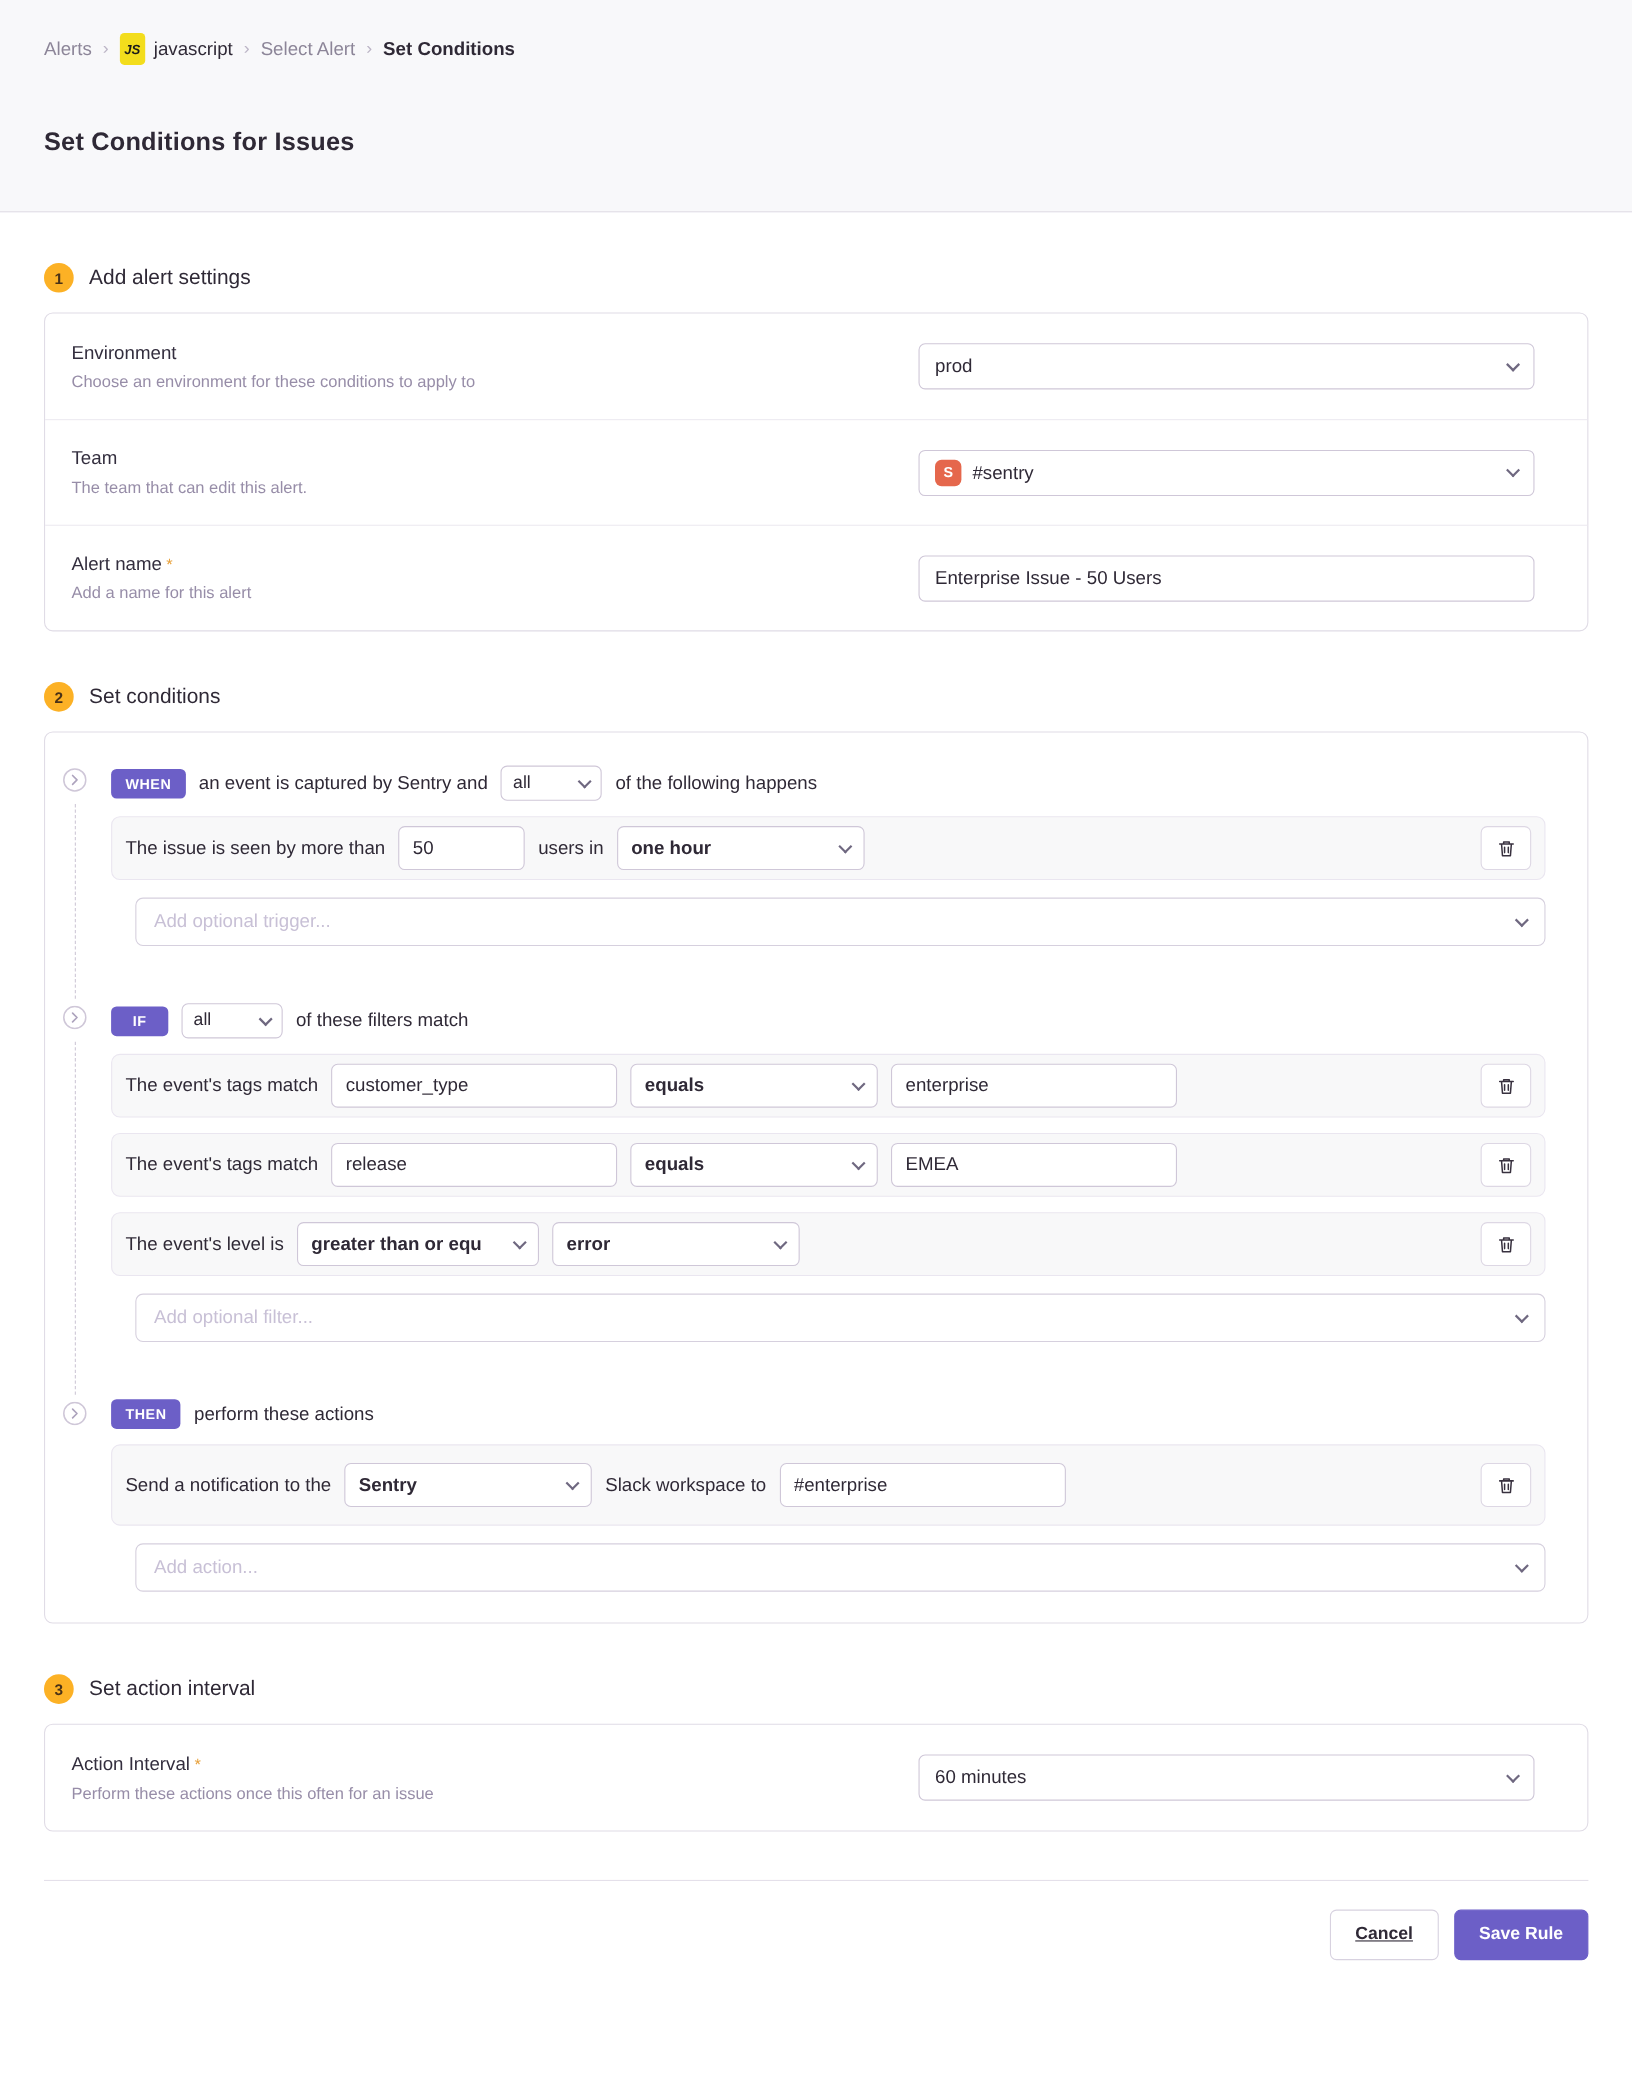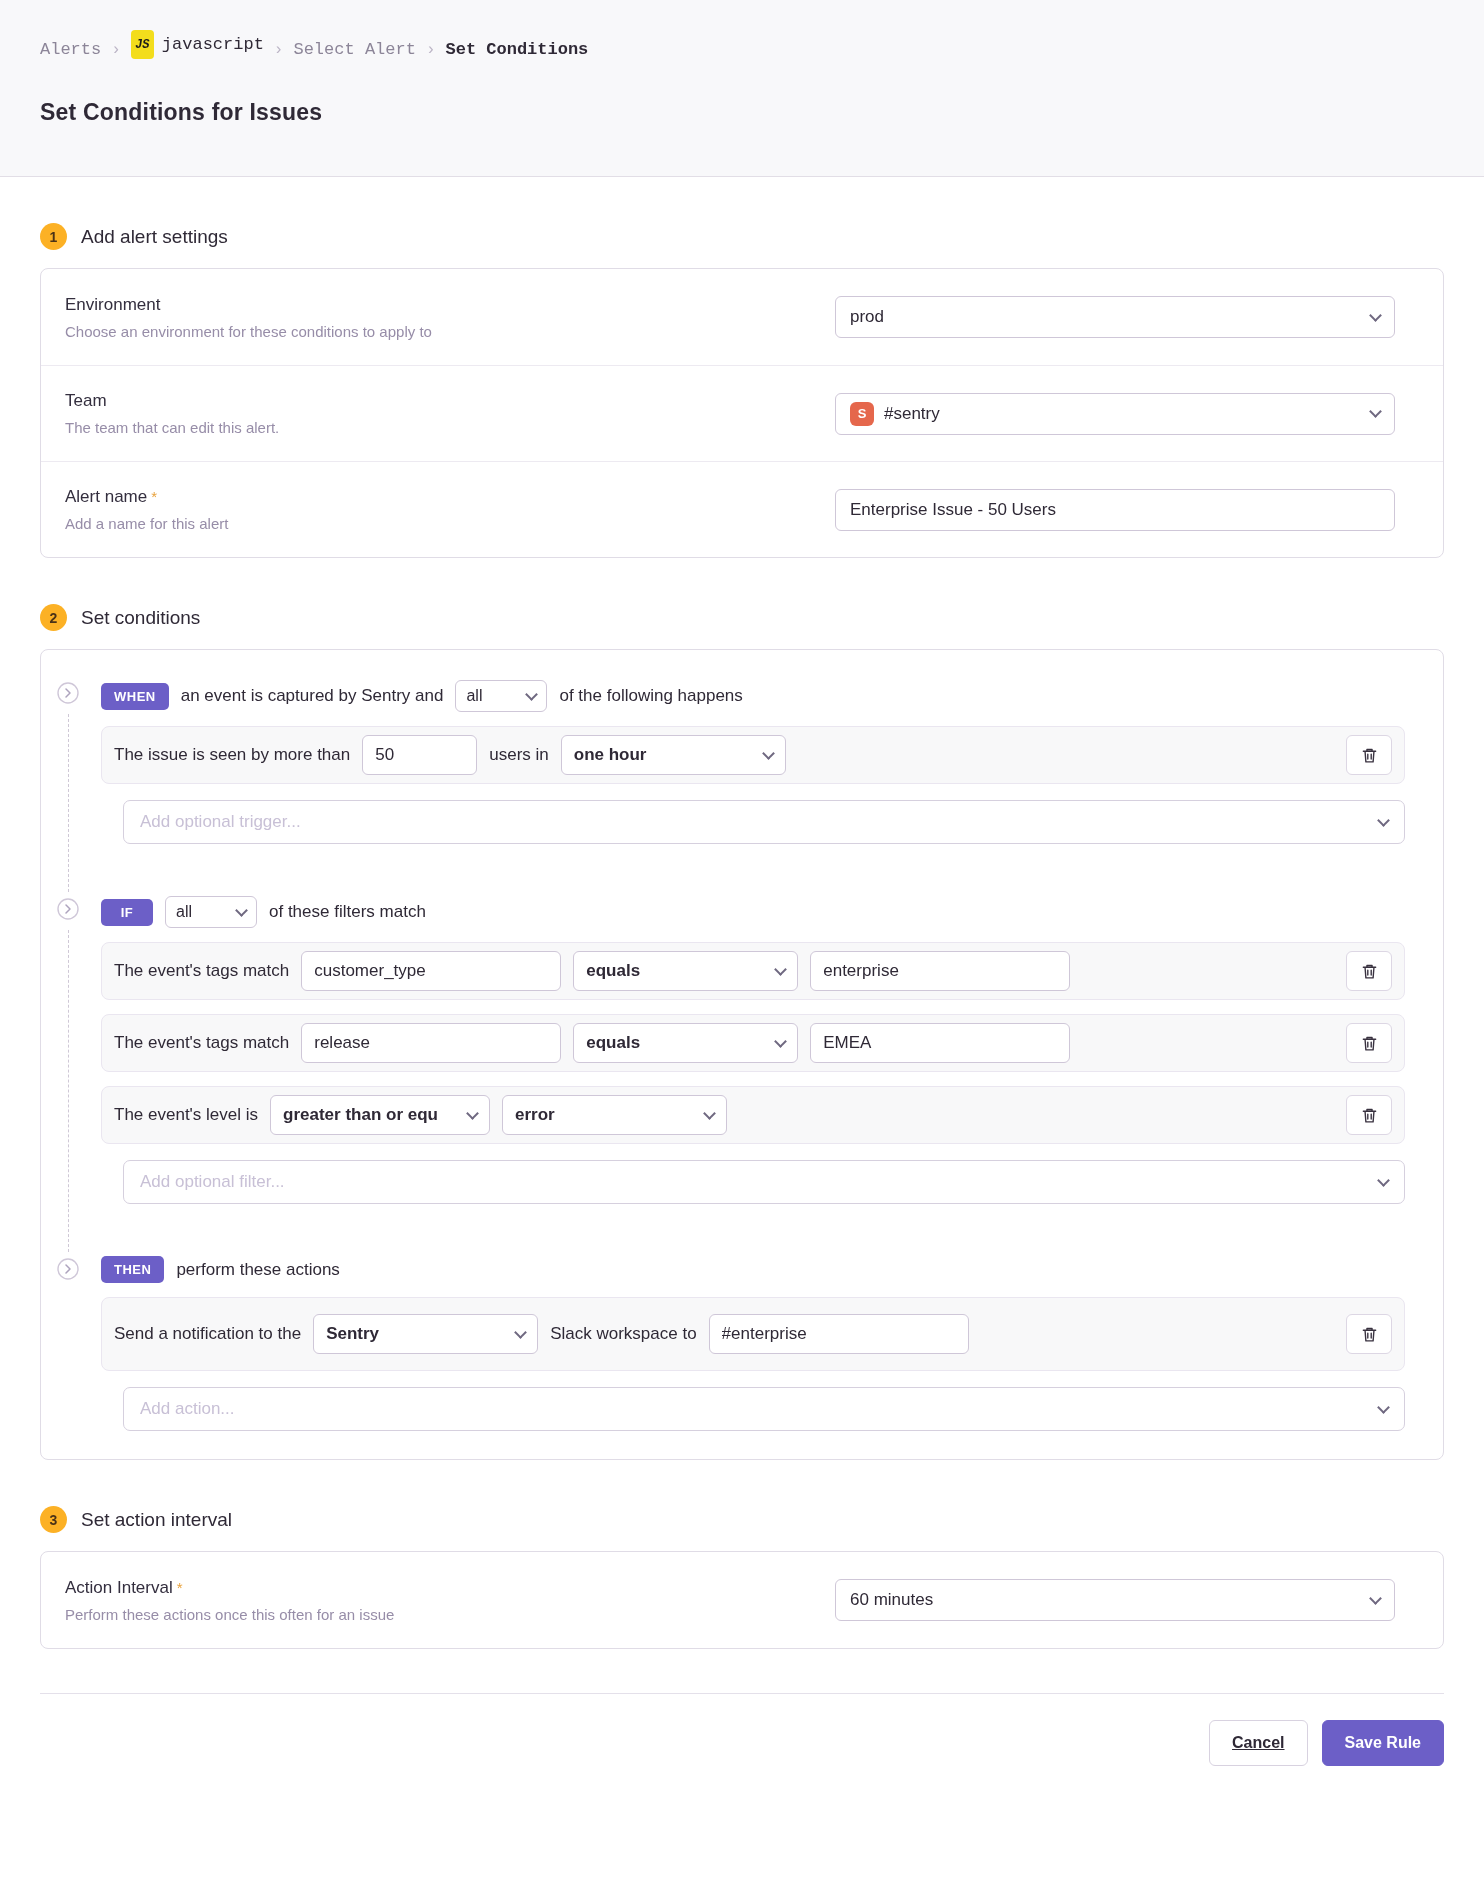--- a/index.html
+++ b/index.html
@@ -8,32 +8,32 @@
     width: 1484px; min-height: 1887px;
     font-family: "Liberation Sans", "DejaVu Sans", sans-serif;
     color: #2f2936;
   }
   
   .page-header {
     background:#f8f8fa;
     border-bottom:1px solid #e2dee6;
     padding: 30px 40px 50px 40px;
   }
-  .breadcrumb { display:flex; align-items:flex-end; gap:10px; font-size:17px; color:#8c8598;font-family:Liberation Mono, monospace; }
+  .breadcrumb { display:flex; align-items:center; gap:10px; font-size:17px; color:#8c8598; }
   .crumb { color:#8c8598; cursor:pointer; }
   .crumb.dark { color:#2f2936; }
   .crumb.current { color:#2f2936; font-weight:600; cursor:default; }
   .crumb-sep { color:#bcb5c6; font-size:16px; }
   .crumb-project { display:flex; align-items:center; gap:8px; }
   .js-badge {
     width:23px; height:29px; border-radius:4px; background:#f3dd1c;
     color:#1b1b1b; font-weight:800; font-size:12px; font-style:italic;
     display:flex; align-items:center; justify-content:center;
   }
-  .page-title { margin-top:40px; font-size:23px; font-weight:600; color:#2f2936; letter-spacing:.2px; }
+  .page-title { margin-top:56px; font-size:23px; font-weight:600; color:#2f2936; letter-spacing:.2px; }
 
   
   .main { padding: 0 40px 42px 40px; }
   .section-head { display:flex; align-items:center; gap:14px; margin-top:46px; }
   .step-circle {
     width:27px; height:27px; border-radius:50%;
     background:#fcb125; color:#4a3217; font-size:14px; font-weight:700;
     display:flex; align-items:center; justify-content:center;
   }
   .section-title { font-size:19px; font-weight:500; color:#2f2936; }

